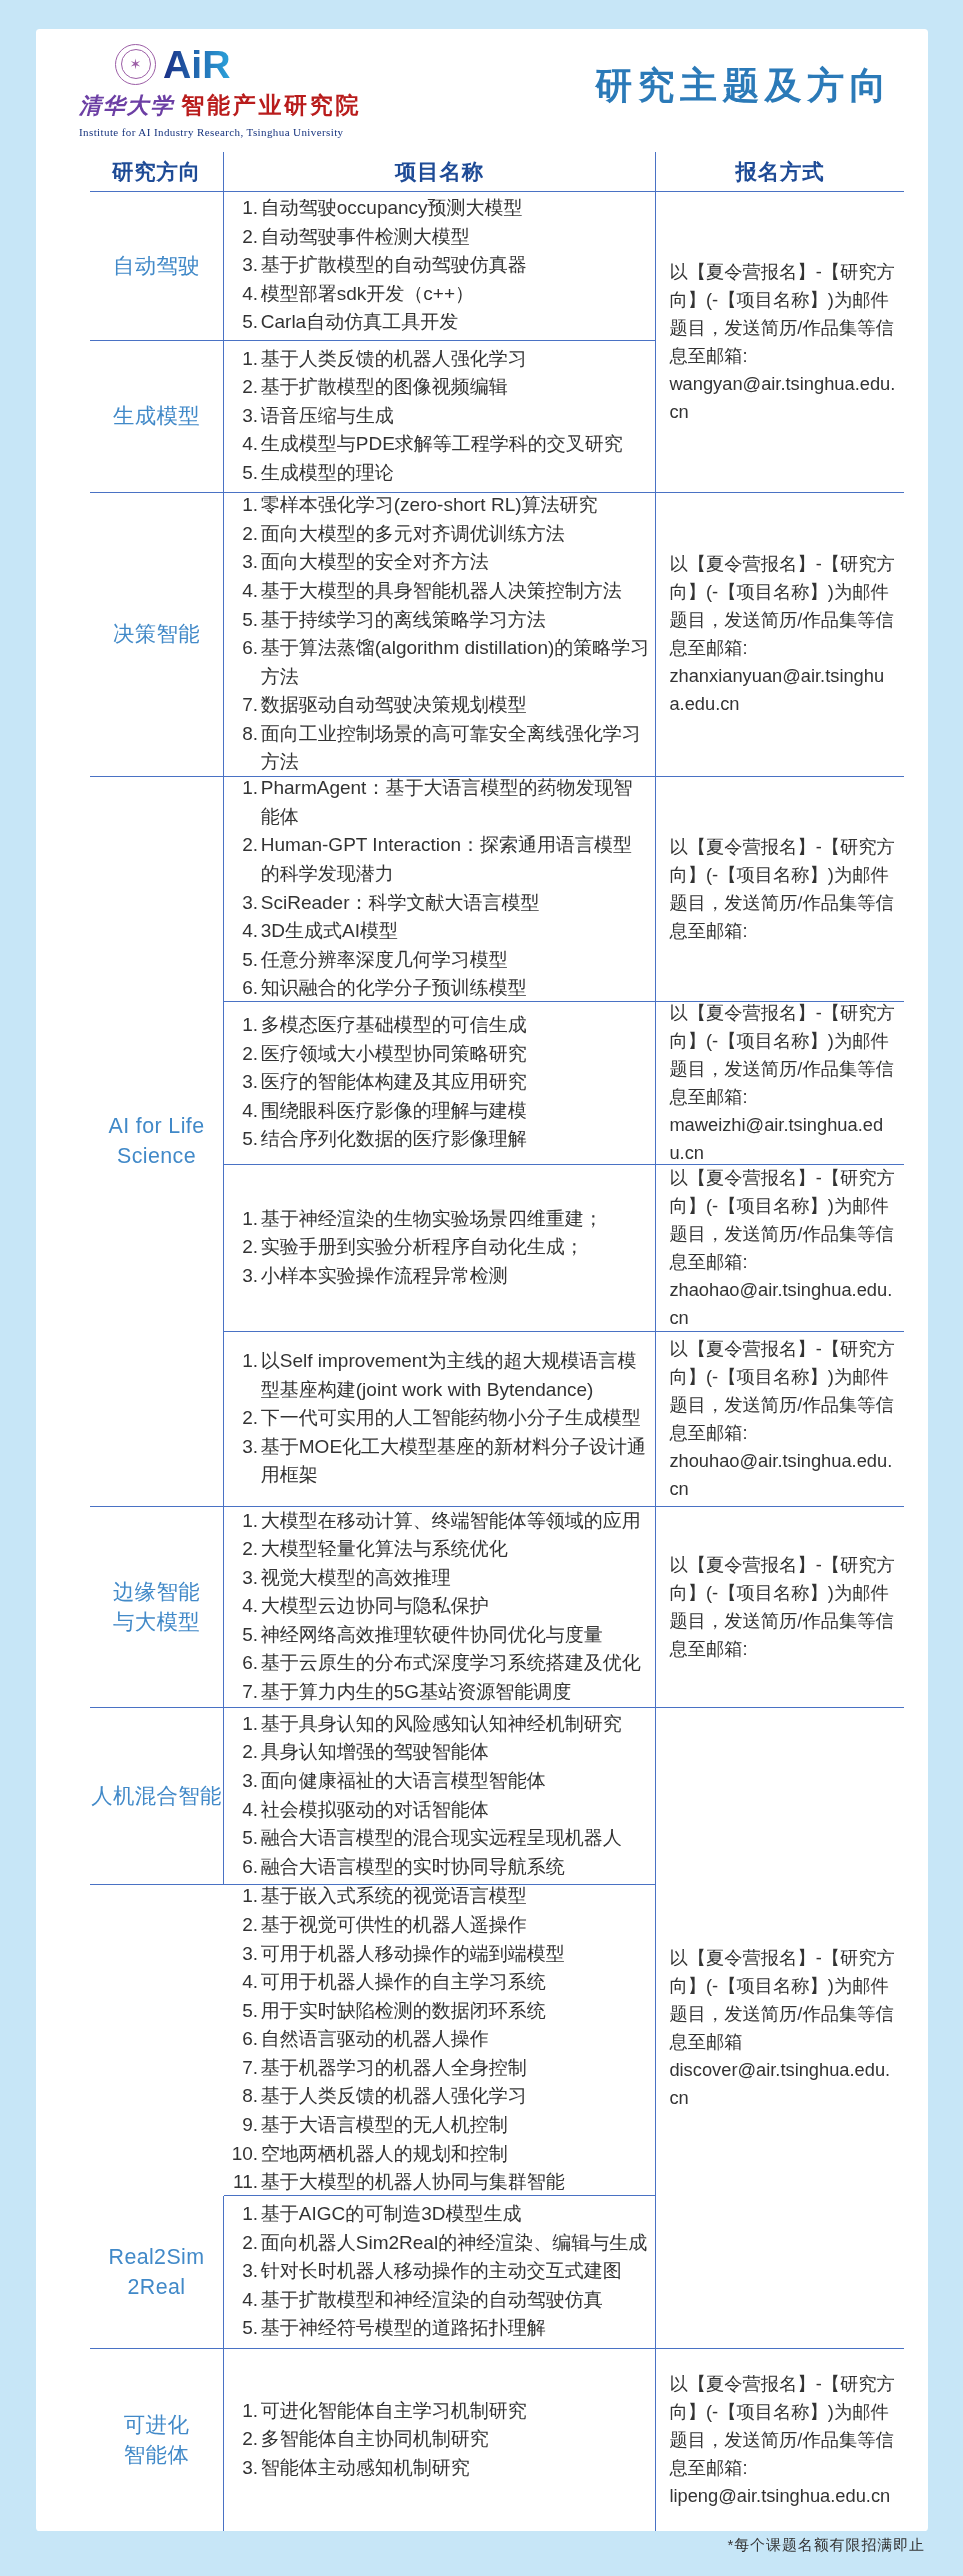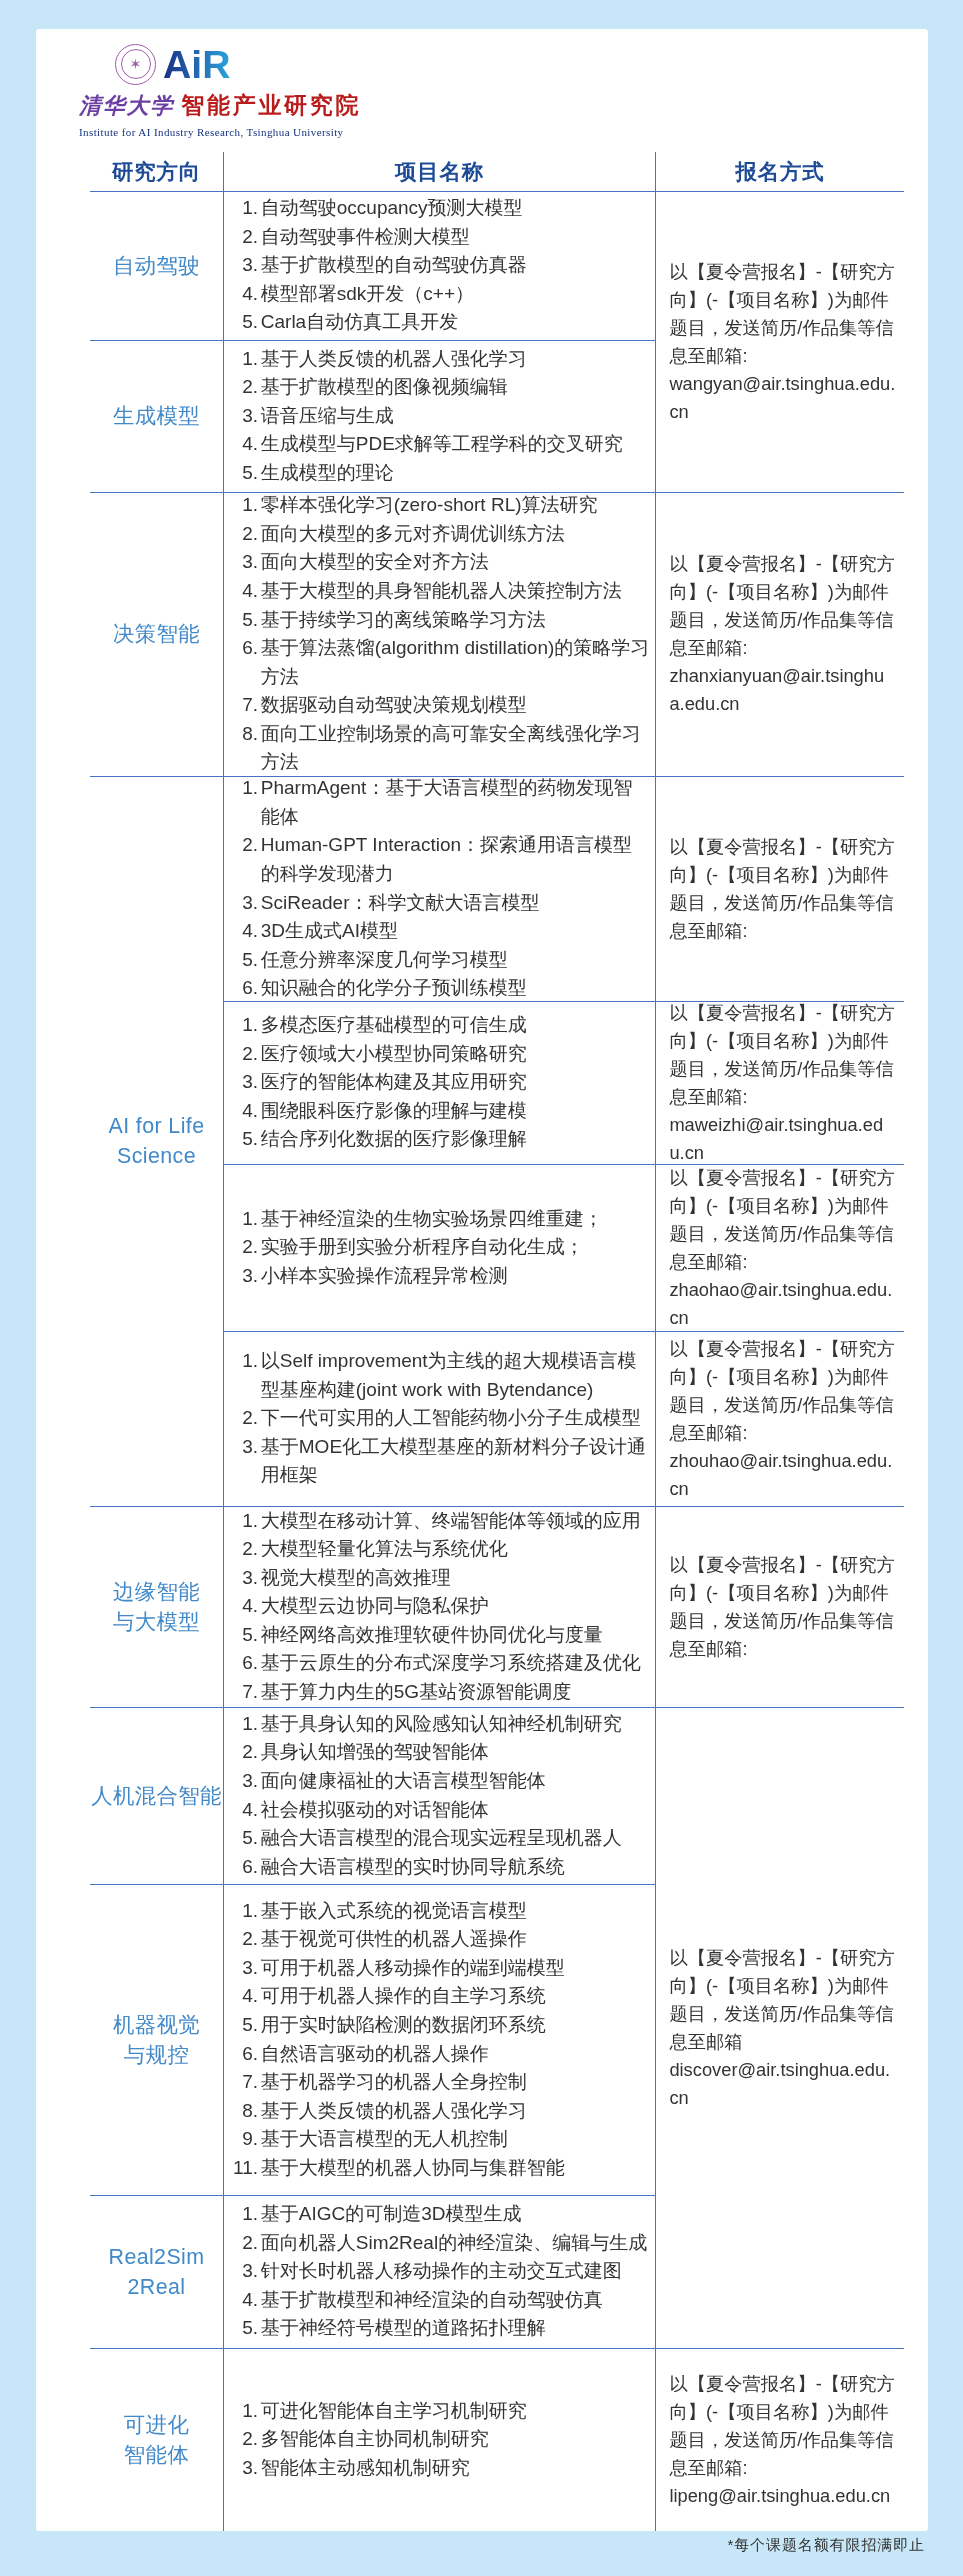--- a/index.html
+++ b/index.html
@@ -114,37 +114,36 @@
         <text x="0" y="40" font-family="Liberation Sans, DejaVu Sans, sans-serif" font-size="44" font-weight="bold" fill="url(#airgrad)">AiR</text>
       </svg>
     </div>
     <div class="logo-mid">
       <span class="cn-script">清华大学</span>
       <span class="cn-name">智能产业研究院</span>
     </div>
     <div class="logo-en">Institute for AI Industry Research, Tsinghua University</div>
   </div>
 
+  <div class="page-title">研究主题及方向</div>
 
   <div class="rtable">
 
     <div class="cell hcell vr hb" style="grid-column:1;grid-row:1">研究方向</div>
     <div class="cell hcell vr hb" style="grid-column:2;grid-row:1">项目名称</div>
     <div class="cell hcell hb" style="grid-column:3;grid-row:1">报名方式</div>
 
     <div class="cell dir vr hb" style="grid-column:1;grid-row:2">自动驾驶</div>
     <div class="cell dir vr hb" style="grid-column:1;grid-row:3">生成模型</div>
     <div class="cell dir vr hb" style="grid-column:1;grid-row:4">决策智能</div>
     <div class="cell dir vr hb" style="grid-column:1;grid-row:5 / span 4">AI for Life
 Science</div>
     <div class="cell dir vr hb" style="grid-column:1;grid-row:9">边缘智能
 与大模型</div>
     <div class="cell dir vr hb" style="grid-column:1;grid-row:10">人机混合智能</div>
-    <div class="cell dir vr hb" style="grid-column:1;grid-row:11">机器视觉
-与规控</div>
     <div class="cell dir vr hb" style="grid-column:1;grid-row:12">Real2Sim
 2Real</div>
     <div class="cell dir vr" style="grid-column:1;grid-row:13">可进化
 智能体</div>
 
     <div class="cell projects vr hb" style="grid-column:2;grid-row:2">
         <div class="item">
           <span class="num">1.</span>
           <span class="itxt">自动驾驶occupancy预测大模型</span>
         </div>
@@ -384,20 +383,24 @@
         </div>
         <div class="item">
           <span class="num">8.</span>
           <span class="itxt">基于人类反馈的机器人强化学习</span>
         </div>
         <div class="item">
           <span class="num">9.</span>
           <span class="itxt">基于大语言模型的无人机控制</span>
         </div>
         <div class="item">
+          <span class="num">10.</span>
+          <span class="itxt">空地两栖机器人的规划和控制</span>
+        </div>
+        <div class="item">
           <span class="num">11.</span>
           <span class="itxt">基于大模型的机器人协同与集群智能</span>
         </div>
       </div>
     <div class="cell projects vr hb" style="grid-column:2;grid-row:12">
         <div class="item">
           <span class="num">1.</span>
           <span class="itxt">基于AIGC的可制造3D模型生成</span>
         </div>
         <div class="item">

